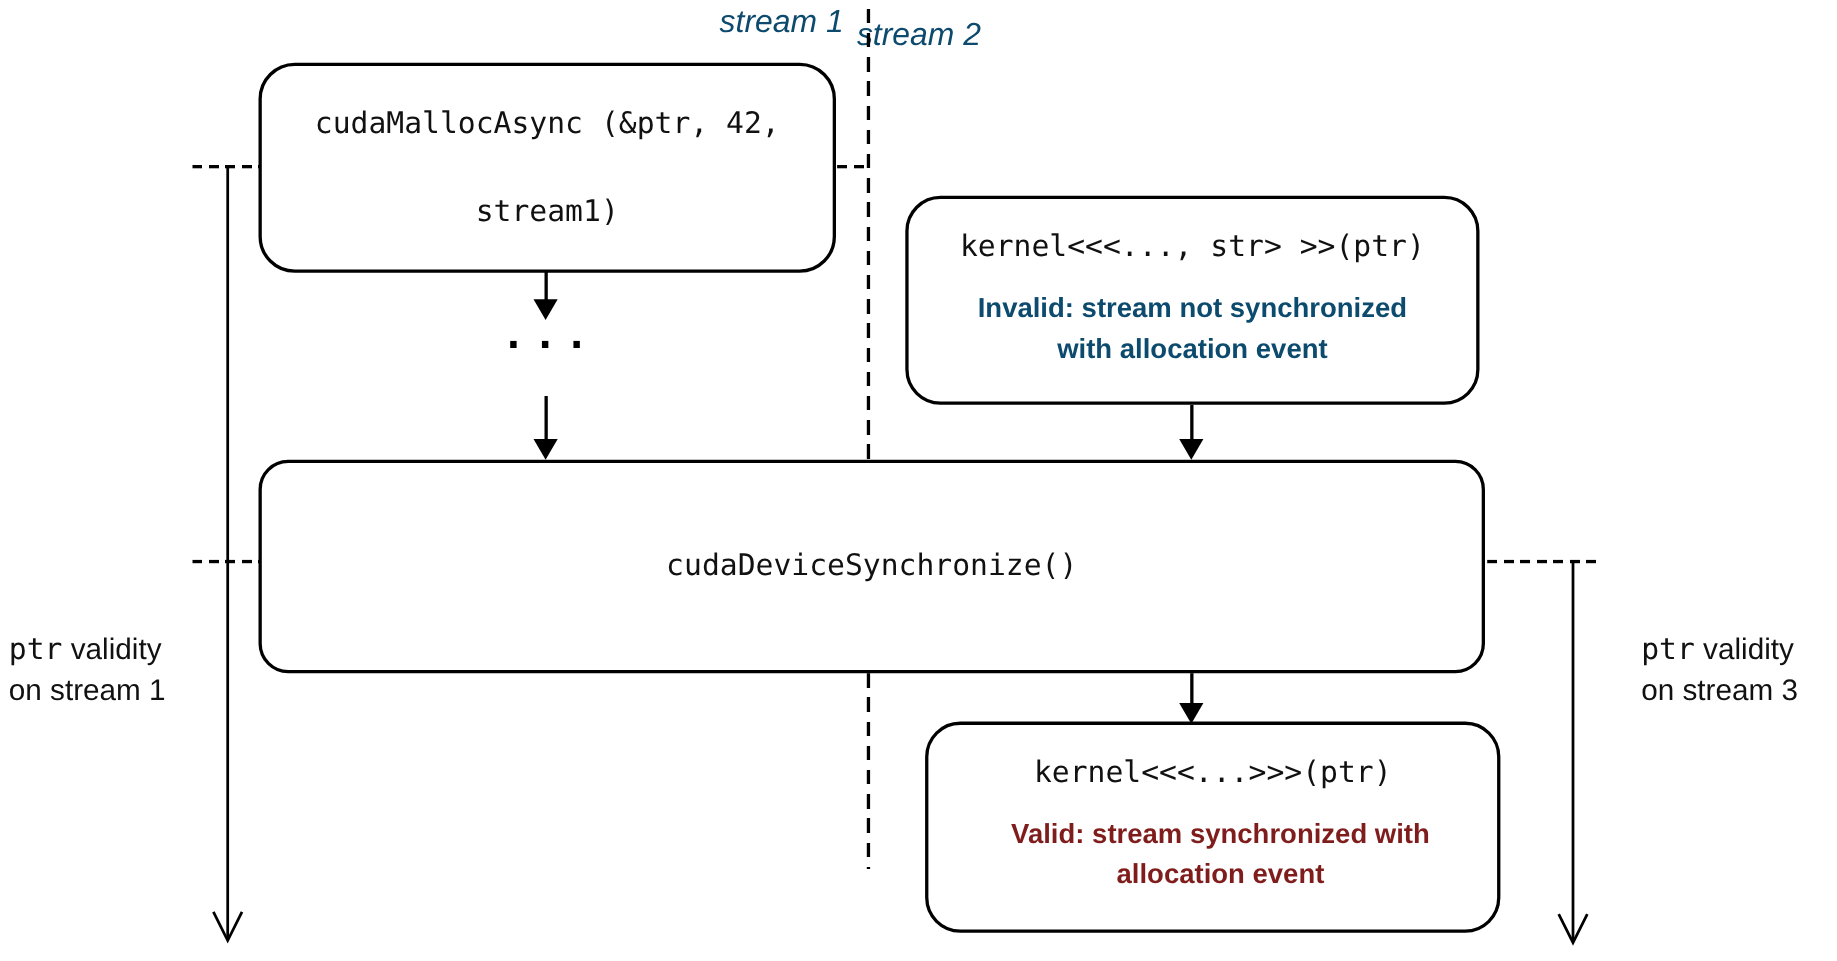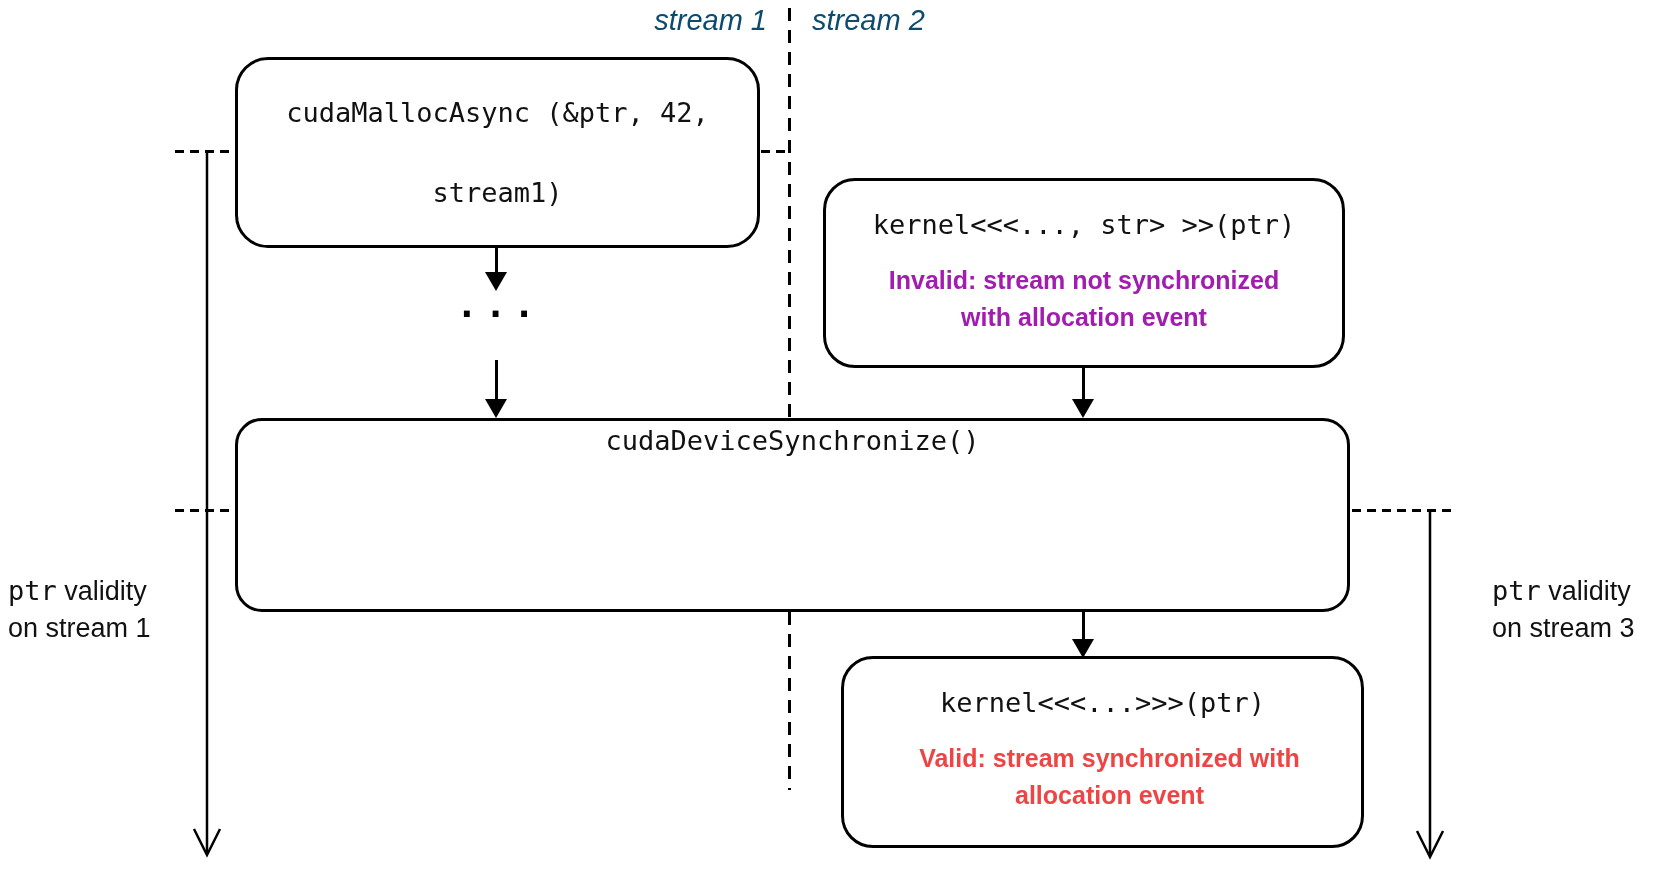--- a/index.html
+++ b/index.html
@@ -10,21 +10,21 @@
     font-family:"Liberation Sans",sans-serif;
     color:#000;
     overflow:hidden;
   }
   
   .stream-label{
     position:absolute;top:3px;
     font-style:italic;font-size:29px;line-height:34px;color:#0c4a6e;
   }
   .stream-label.s1{left:520px;width:247px;text-align:right;}
-  .stream-label.s2{left:812px;}
+  .stream-label.s2{left:779px;margin-top:12px;}
   
   .vdash{
     position:absolute;width:3px;left:788px;
     background-image:repeating-linear-gradient(to bottom,#000 0 13px,transparent 13px 22px);
   }
   .vdash.top{top:8px;height:410px;}
   .vdash.bottom{top:612px;height:178px;}
   
   .hdash{
     position:absolute;height:3px;
@@ -35,27 +35,27 @@
     position:absolute;background:#fff;border:3px solid #000;border-radius:33px;
     box-sizing:border-box;text-align:center;z-index:3;gap:40px;
   }
   .code{
     font-family:"DejaVu Sans Mono","Liberation Mono",monospace;
     font-size:27px;line-height:40px;color:#111;white-space:pre;
   }
   .node.malloc{left:235px;top:57px;width:525px;height:191px;
     display:flex;flex-direction:column;justify-content:center;align-items:center;}
   .node.sync{left:235px;top:418px;width:1115px;height:194px;border-radius:27px;
-    display:flex;justify-content:center;align-items:flex-start;}
+    display:flex;justify-content:center;align-items:center;}
   .node.kernel{width:522px;height:190px;padding-top:24px;border-radius:32px;}
   .node.invalid{left:823px;top:178px;}
   .node.valid{left:825px;top:656px;width:523px;height:192px;margin-left:16px;}
   .note{font-weight:bold;font-size:25px;line-height:37px;margin-top:17px;}
-  .note.invalid-note{color:#a21caf;}
-  .note.valid-note{color:#ef4444;padding-left:14px;}
+  .note.invalid-note{color:#0c4a6e;}
+  .note.valid-note{color:#7f1d1d;padding-left:14px;}
   
   .shaft{position:absolute;width:3px;background:#000;z-index:2;}
   .tri-down{
     position:absolute;width:0;height:0;z-index:2;
     border-left:11px solid transparent;border-right:11px solid transparent;
     border-top:19px solid #000;
   }
   
   .ellipsis{
     position:absolute;left:456px;top:284px;width:80px;text-align:center;

